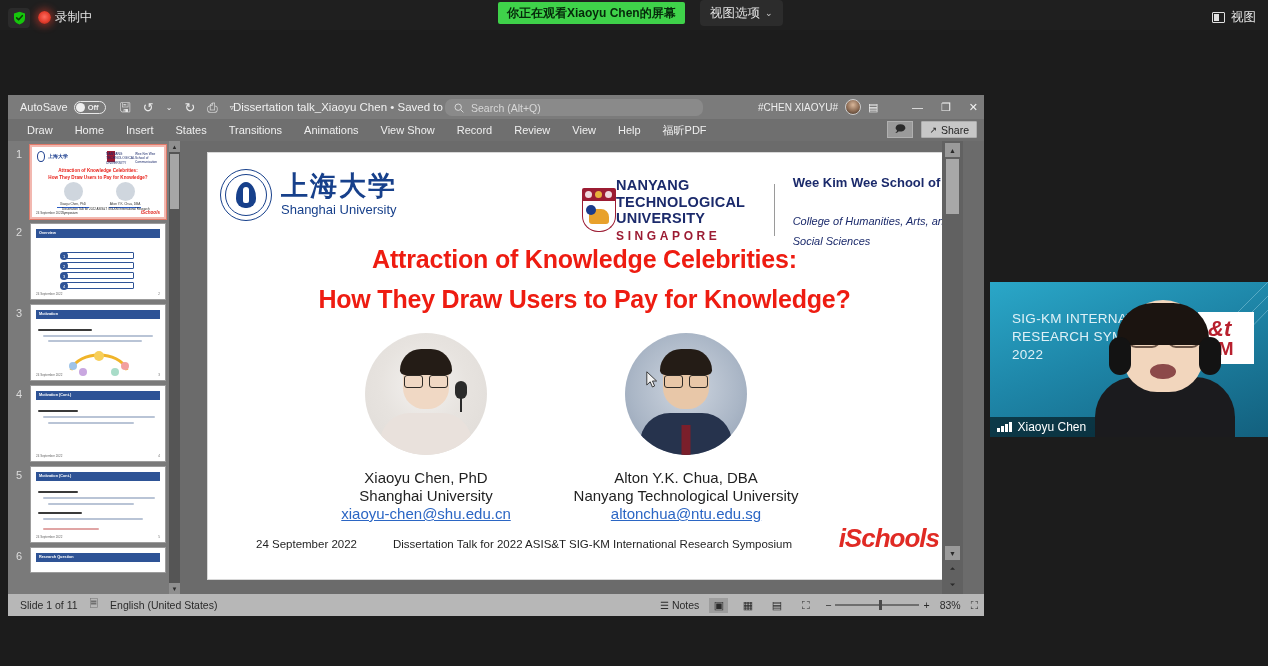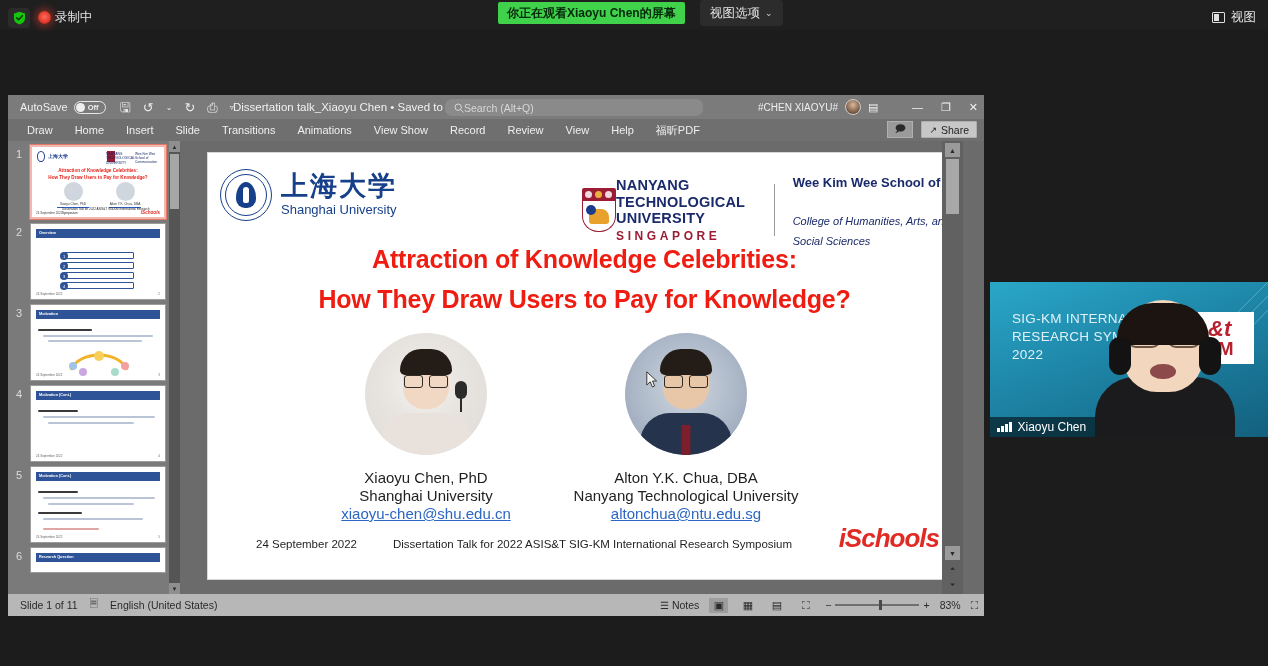--- a/index.html
+++ b/index.html
@@ -86,21 +86,21 @@
   .qat .tiny { font-size: 8px; }
 
   .doc-title {
     position: absolute; left: 225px; top: 0; height: 24px;
     display: flex; align-items: center; gap: 7px;
     color: #f0f0f0; font-size: 11.5px;
   }
   .ppt-search {
     position: absolute; left: 437px; top: 4px; width: 258px; height: 17px;
     background: #8a8a8a; border-radius: 7px;
-    display: flex; align-items: center; padding-left: 9px;
+    display: flex; align-items: center; gap: 7px; padding-left: 9px;
     color: #d7d7d7; font-size: 10.5px;
   }
   .acct {
     position: absolute; left: 750px; top: 0; height: 24px;
     display: flex; align-items: center; gap: 7px; color: #eee; font-size: 10px;
   }
   .avatar {
     width: 16px; height: 16px; border-radius: 50%;
     background: radial-gradient(circle at 50% 35%, #d9b79a 0%, #8a6a53 55%, #3d3228 100%);
     border: 1px solid #cfcfcf;
@@ -461,21 +461,21 @@
         <span>❐</span>
         <span>✕</span>
       </div>
     </div>
 
     <div class="ppt-ribbon">
       <div class="tabs">
         <span class="tab">Draw</span>
         <span class="tab">Home</span>
         <span class="tab">Insert</span>
-        <span class="tab">Slide</span>
+        <span class="tab">States</span>
         <span class="tab">Transitions</span>
         <span class="tab">Animations</span>
         <span class="tab">View Show</span>
         <span class="tab">Record</span>
         <span class="tab">Review</span>
         <span class="tab">View</span>
         <span class="tab">Help</span>
         <span class="tab">福昕PDF</span>
       </div>
       <div class="ribbon-right">

